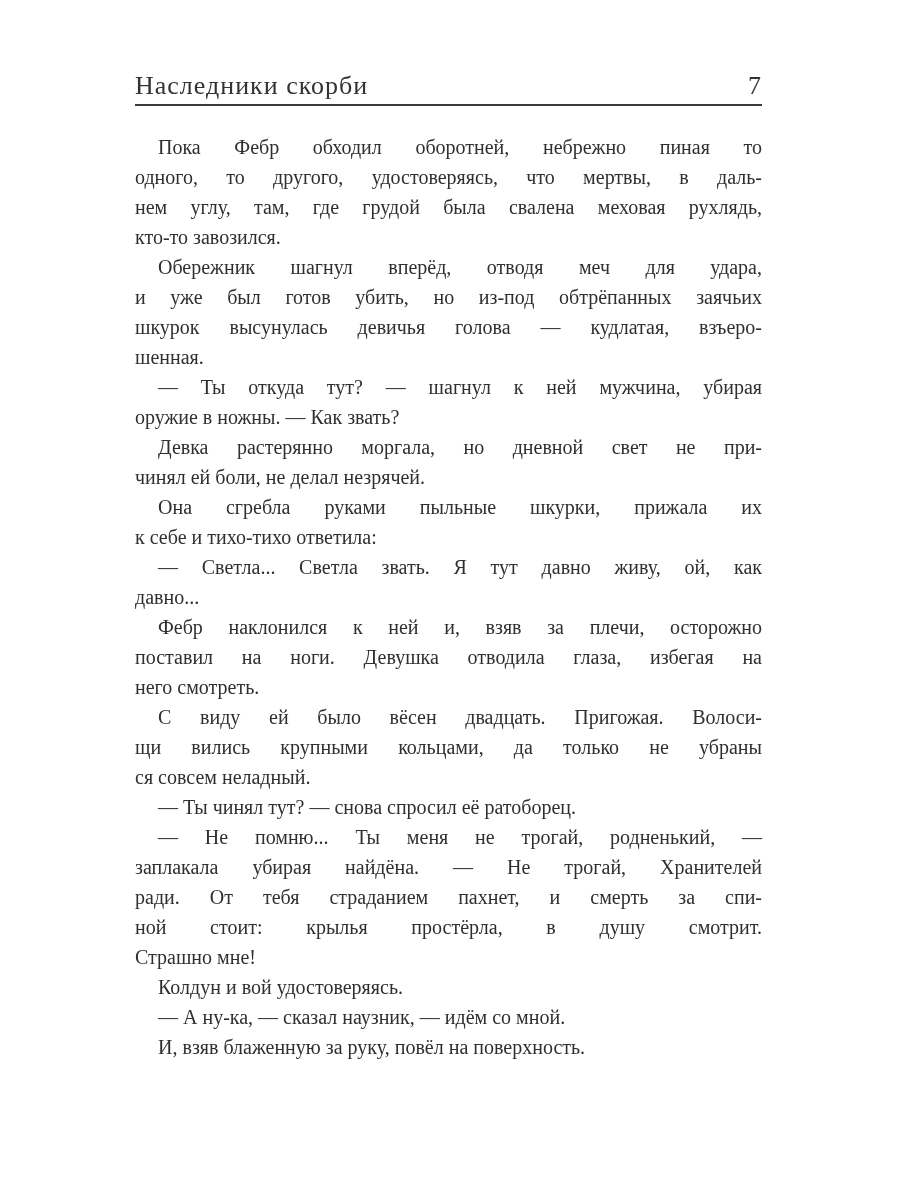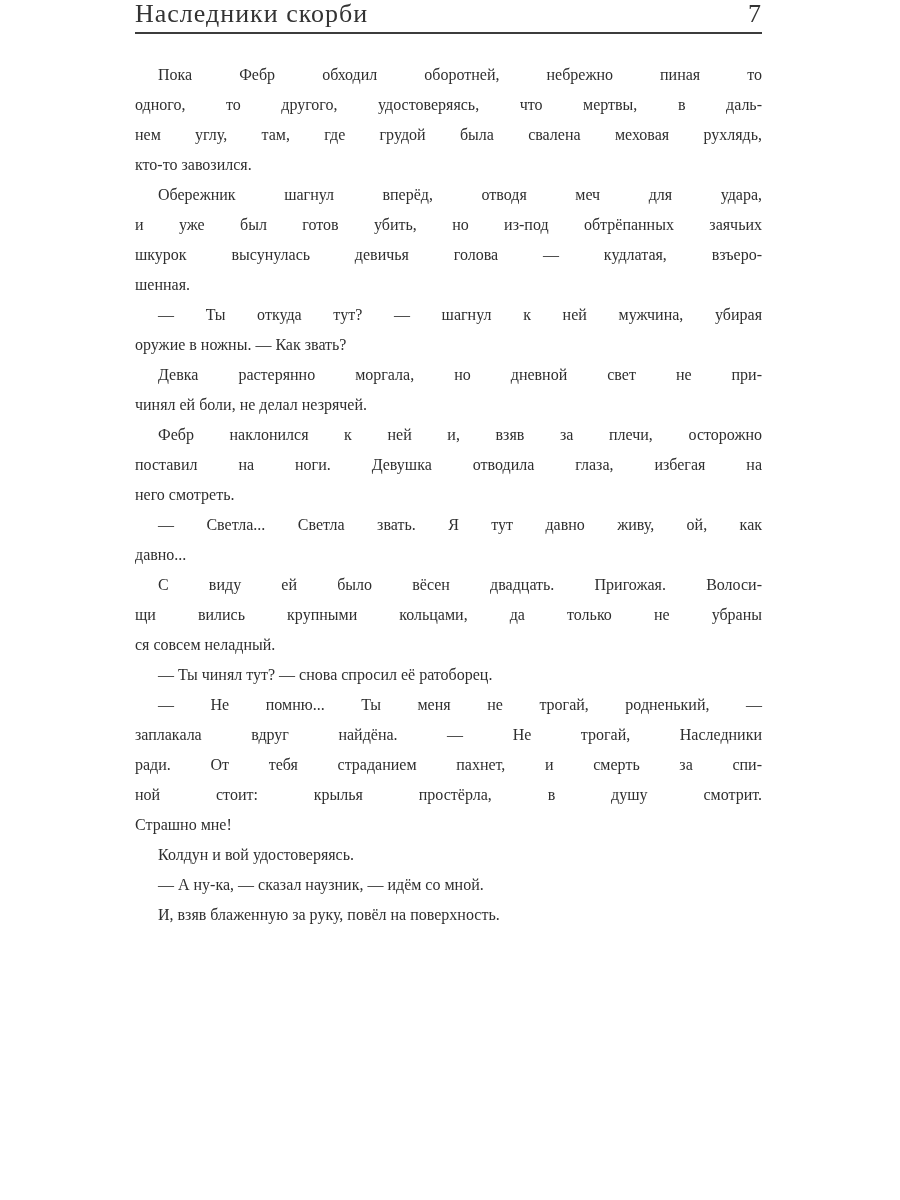--- a/index.html
+++ b/index.html
@@ -16,33 +16,34 @@
   .page-inner {
     position: absolute;
     left: 135px;
     top: 0;
     width: 627px;
   }
   .running-head {
     display: flex;
     justify-content: space-between;
     align-items: baseline;
+    padding-top: 72px;
     font-size: 26px;
     line-height: 28px;
     letter-spacing: 1px;
     color: #333333;
   }
   .head-rule {
     border: none;
     border-bottom: 2px solid #3c3c3c;
     margin: 4px 0 0 0;
   }
   .body-text {
     margin-top: 26px;
-    font-size: 16px;
+    font-size: 20px;
     line-height: 30px;
     color: #2f2f2f;
   }
   .para { margin: 0; }
   .line {
     text-align: justify;
     text-align-last: justify;
   }
   .line.lastline { text-align-last: left; }
   .line.firstline { text-indent: 23px; }
@@ -72,39 +73,43 @@
         </div>
         <div class="para">
           <div class="line firstline">— Ты откуда тут? — шагнул к ней мужчина, убирая</div>
           <div class="line lastline">оружие в ножны. — Как звать?</div>
         </div>
         <div class="para">
           <div class="line firstline">Девка растерянно моргала, но дневной свет не при-</div>
           <div class="line lastline">чинял ей боли, не делал незрячей.</div>
         </div>
         <div class="para">
-          <div class="line firstline">Фебр наклонился к ней и, взяв за плечи, осторожно</div>
-          <div class="line">поставил на ноги. Девушка отводила глаза, избегая на</div>
-          <div class="line lastline">него смотреть.</div>
+          <div class="line firstline">Она сгребла руками пыльные шкурки, прижала их</div>
+          <div class="line lastline">к себе и тихо-тихо ответила:</div>
         </div>
         <div class="para">
           <div class="line firstline">— Светла... Светла звать. Я тут давно живу, ой, как</div>
           <div class="line lastline">давно...</div>
+        </div>
+        <div class="para">
+          <div class="line firstline">Фебр наклонился к ней и, взяв за плечи, осторожно</div>
+          <div class="line">поставил на ноги. Девушка отводила глаза, избегая на</div>
+          <div class="line lastline">него смотреть.</div>
         </div>
         <div class="para">
           <div class="line firstline">С виду ей было вёсен двадцать. Пригожая. Волоси-</div>
           <div class="line">щи вились крупными кольцами, да только не убраны</div>
           <div class="line lastline">ся совсем неладный.</div>
         </div>
         <div class="para">
           <div class="line firstline lastline">— Ты чинял тут? — снова спросил её ратоборец.</div>
         </div>
         <div class="para">
           <div class="line firstline">— Не помню... Ты меня не трогай, родненький, —</div>
-          <div class="line">заплакала вдруг найдёна. — Не трогай, Наследники</div>
+          <div class="line">заплакала убирая найдёна. — Не трогай, Хранителей</div>
           <div class="line">ради. От тебя страданием пахнет, и смерть за спи-</div>
           <div class="line">ной стоит: крылья простёрла, в душу смотрит.</div>
           <div class="line lastline">Страшно мне!</div>
         </div>
         <div class="para">
           <div class="line firstline lastline">Колдун и вой удостоверяясь.</div>
         </div>
         <div class="para">
           <div class="line firstline lastline">— А ну-ка, — сказал наузник, — идём со мной.</div>
         </div>

